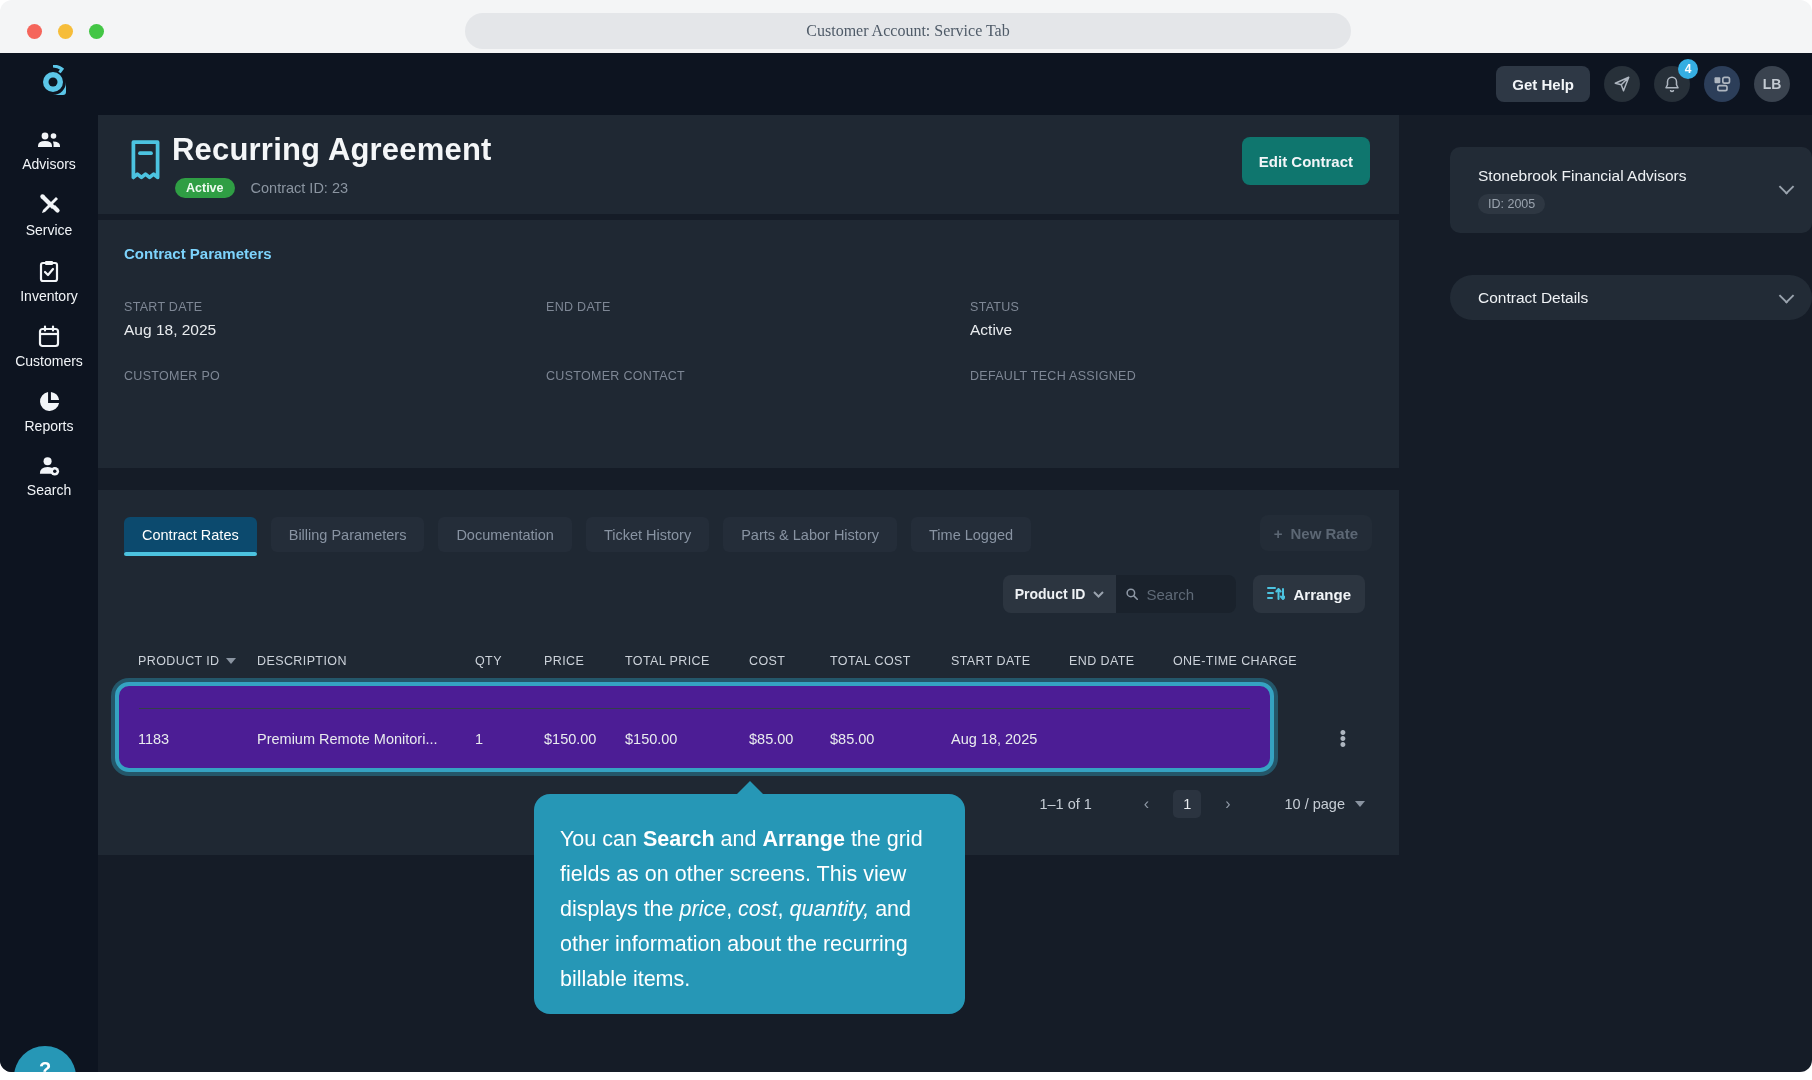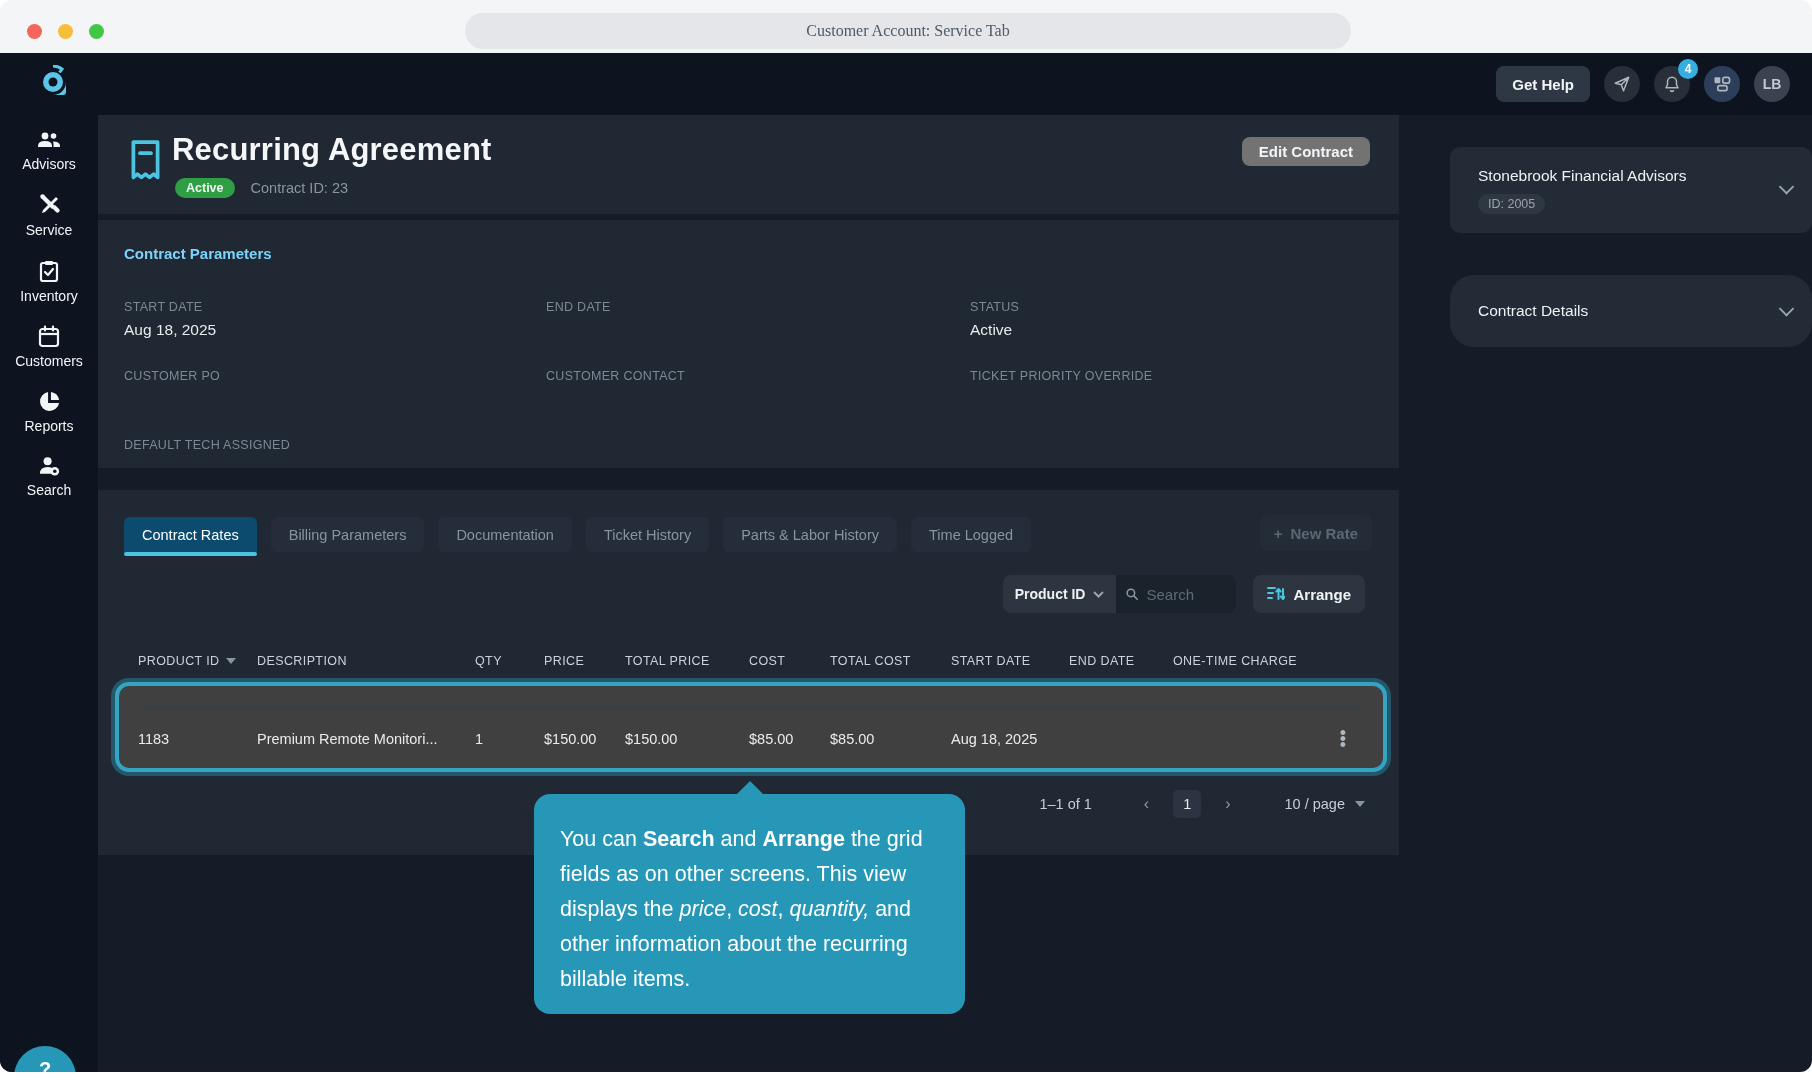--- a/index.html
+++ b/index.html
@@ -37,21 +37,21 @@
   .content { position:absolute; top:62px; left:98px; width:1714px; height:957px; }
   .main-col { position:absolute; top:0; left:0; width:1301px; }
   .panel { background:#1f2833; }
 
   .header-panel { position:relative; height:99px; }
   .doc-icon { position:absolute; left:31px; top:25px; }
   .page-title { position:absolute; left:74px; top:17px; color:#f4f6f8; font-size:31px; font-weight:bold; letter-spacing:.2px; }
   .title-sub { position:absolute; left:77px; top:63px; display:flex; align-items:center; gap:16px; }
   .status-pill { background:#2f9e44; color:#eefbf1; font-size:12.5px; font-weight:bold; padding:3px 11px; border-radius:10px; }
   .contract-id { color:#8b95a1; font-size:14.5px; }
-  .edit-btn { position:absolute; right:29px; top:22px; height:29px; padding:0 17px; background:#737373; border:none; border-radius:8px;
+  .edit-btn { position:absolute; right:29px; top:22px; height:48px; padding:0 17px; background:#0f766e; border:none; border-radius:8px;
     color:#f2f5f8; font-size:15px; font-weight:bold; font-family:inherit; }
 
   .params-panel { position:relative; margin-top:6px; height:248px; padding:25px 0 0 26px; }
   .section-title { color:#7dd3fc; font-size:15px; font-weight:bold; }
   .param-grid { margin-top:38px; display:grid; grid-template-columns:422px 424px 430px; row-gap:28px; }
   .field .f-label { color:#7e8795; font-size:12.5px; letter-spacing:.3px; }
   .field .f-value { margin-top:7px; color:#e8ebee; font-size:15.5px; min-height:20px; }
 
   .tabs-panel { position:relative; margin-top:22px; height:365px; }
   .tabs-row { position:absolute; top:27px; left:26px; display:flex; gap:14px; }
@@ -69,39 +69,39 @@
   .search-box input { background:transparent; border:none; outline:none; color:#c7ced6; font-size:15px; width:80px; font-family:inherit; }
   .search-box input::placeholder { color:#5f6a77; }
   .arrange-btn { margin-left:17px; height:38px; padding:0 14px; background:#2c3540; border:none; border-radius:8px;
     color:#f2f5f8; font-size:15px; font-weight:bold; font-family:inherit; display:flex; align-items:center; gap:8px; }
 
   .grid-cols { display:grid; grid-template-columns:119px 218px 69px 81px 124px 81px 121px 118px 104px 157px 1fr; align-items:center; }
   .thead { position:absolute; top:158px; left:17px; width:1270px; padding-left:23px; height:26px; }
   .th { color:#ccd2da; font-size:12.5px; letter-spacing:.4px; display:flex; align-items:center; gap:6px; }
   .sort-caret { width:0; height:0; border-left:5px solid transparent; border-right:5px solid transparent; border-top:6px solid #8a94a1; }
 
-  .hl-box { position:absolute; top:192px; left:17px; width:1272px; height:90px; background:#404040;
+  .hl-box { position:absolute; top:192px; left:17px; width:1159px; height:90px; background:#4c1d95;
     border:4px solid #35a3c2; border-radius:14px; box-shadow:0 0 0 4px rgba(40,125,152,.55); }
   .hl-inner-line { position:absolute; top:22px; left:20px; right:20px; height:1px; background:#343e4b; }
   .trow { position:absolute; top:23px; left:0; width:1262px; height:59px; padding-left:19px; color:#e8ebee; font-size:14.5px; }
   .kebab { justify-self:end; margin-right:30px; color:#aeb6c0; font-size:18px; letter-spacing:0; line-height:6px; text-align:center; width:16px; }
   .kebab span { display:block; height:6px; }
 
   .pager { position:absolute; top:300px; right:34px; display:flex; align-items:center; color:#c6cdd5; font-size:14.5px; }
   .pager .range { margin-right:42px; }
   .pg-arrow { color:#8f99a6; font-size:16px; padding:0 10px; }
   .pg-num { width:28px; height:28px; margin:0 14px; background:#2b3440; border-radius:5px; display:flex; align-items:center; justify-content:center; color:#e8ebee; }
   .pg-size { margin-left:44px; display:flex; align-items:center; gap:10px; }
   .pg-caret { width:0; height:0; border-left:5px solid transparent; border-right:5px solid transparent; border-top:6px solid #8a94a1; }
 
   
   .right-rail { position:absolute; top:0; left:1326px; width:388px; }
   .card { position:relative; margin-left:26px; width:362px; background:#222b36; border-radius:10px; }
   .card1 { margin-top:32px; height:86px; padding:20px 22px 0 28px; }
-  .card2 { margin-top:42px; height:72px; padding:0 22px 0 28px; display:flex; align-items:center;border-radius:24px; }
+  .card2 { margin-top:42px; height:45px; padding:0 22px 0 28px; display:flex; align-items:center;border-radius:24px; }
   .cust-name { color:#eef1f4; font-size:15.5px; }
   .cust-id { display:inline-block; margin-top:9px; background:#2e3742; color:#9aa3ae; font-size:12.5px; padding:3px 10px; border-radius:10px; }
   .card-title { color:#eef1f4; font-size:15.5px; }
   .chev { position:absolute; right:20px; top:50%; width:11px; height:11px; border-right:2px solid #9aa3ae; border-bottom:2px solid #9aa3ae;
     transform:translateY(-70%) rotate(45deg); }
   .card1 .chev { top:42px; }
 
   
   .tooltip { position:absolute; left:534px; top:741px; width:431px; height:220px; background:#2697b6; border-radius:16px;
     padding:28px 26px; color:#ffffff; font-size:21.5px; line-height:35px; }
@@ -245,24 +245,20 @@
             <div class="field">
               <div class="f-label">STATUS</div>
               <div class="f-value">Active</div>
             </div>
             <div class="field">
               <div class="f-label">CUSTOMER PO</div>
               <div class="f-value"></div>
             </div>
             <div class="field">
               <div class="f-label">CUSTOMER CONTACT</div>
-              <div class="f-value"></div>
-            </div>
-            <div class="field">
-              <div class="f-label">TICKET PRIORITY OVERRIDE</div>
               <div class="f-value"></div>
             </div>
             <div class="field">
               <div class="f-label">DEFAULT TECH ASSIGNED</div>
               <div class="f-value"></div>
             </div>
           </div>
         </div>
 
         <div class="panel tabs-panel">

